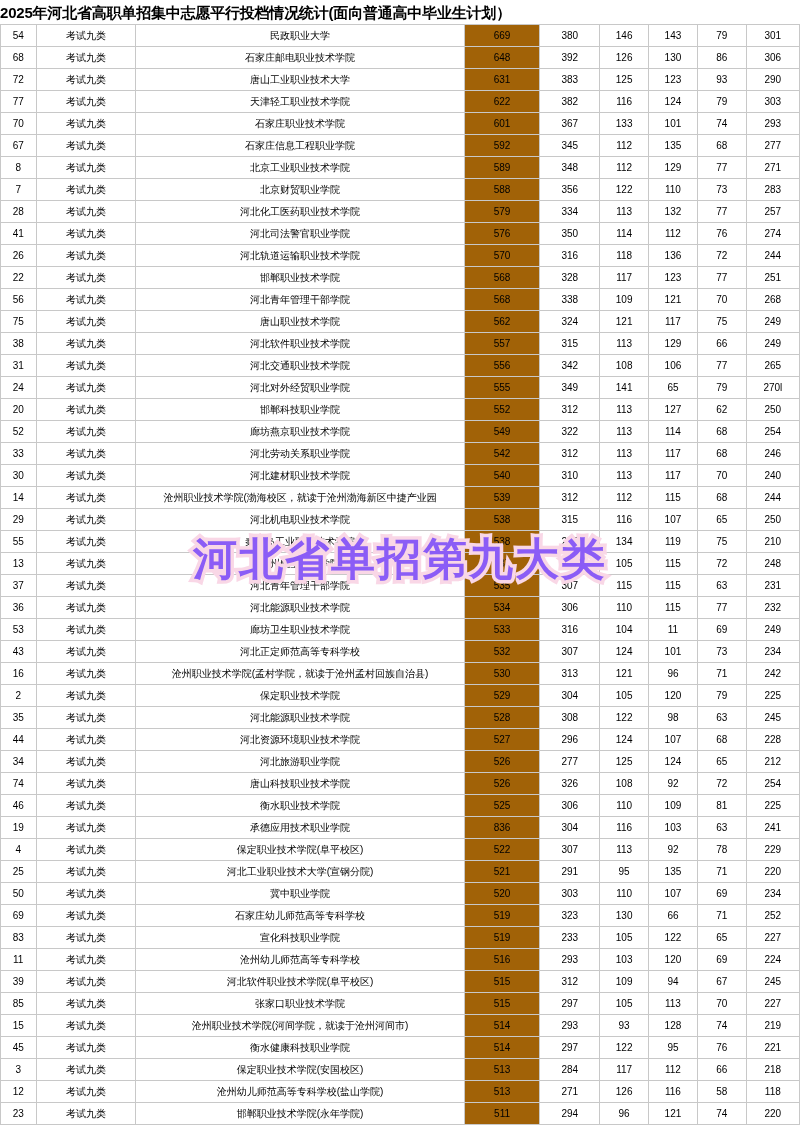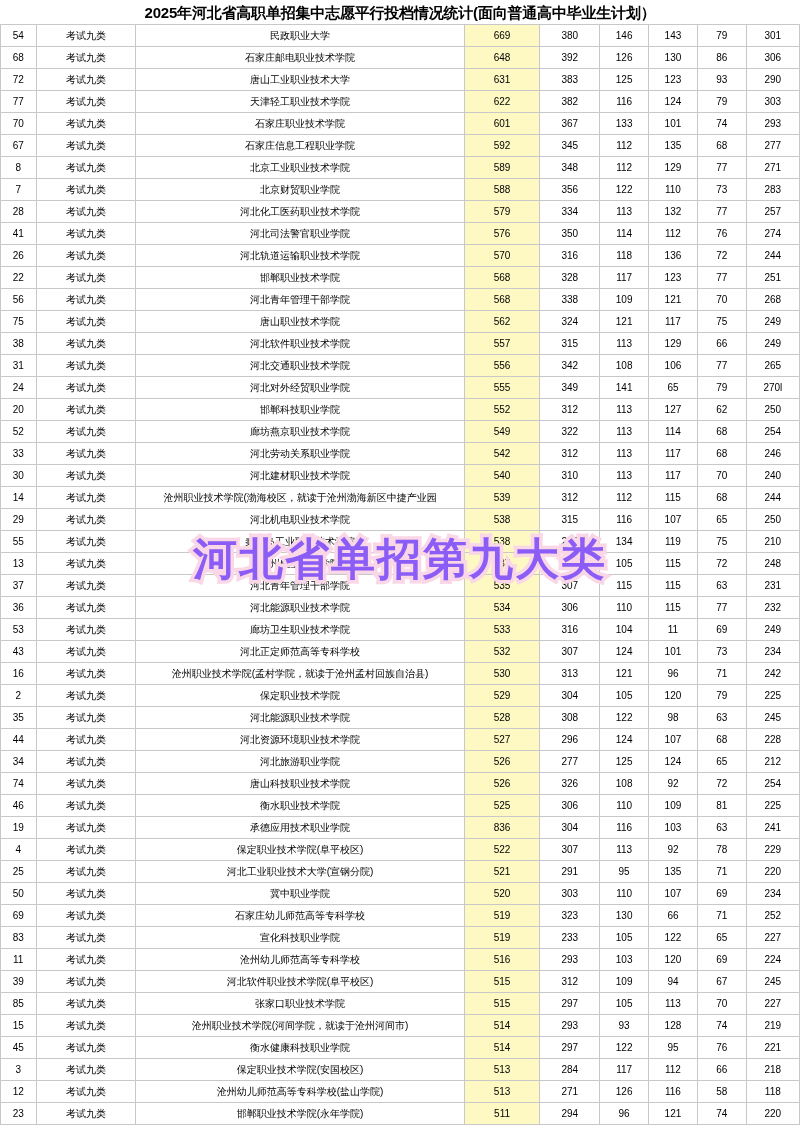--- a/index.html
+++ b/index.html
@@ -9,21 +9,21 @@
   }
   body {
     width: 800px;
     height: 1132px;
     font-family: "Liberation Sans", sans-serif;
     color: #000000;
     position: relative;
     overflow: hidden;
   }
   .page-title {
-    text-align: center;
+    text-align: left;
     font-size: 15px;
     font-weight: bold;
     line-height: 22px;
     height: 24px;
     padding-top: 2px;
     box-sizing: border-box;
     letter-spacing: -0.2px;
     white-space: nowrap;
   }
   table.grid {
@@ -39,21 +39,21 @@
     padding: 1px 2px;
     line-height: 12px;
     height: 22px;
     box-sizing: border-box;
     overflow: hidden;
     white-space: nowrap;
   }
   td.c-rank { width: 32px; margin-top: 15px; }
   td.c-cat  { width: 90px; }
   td.c-name { width: 296px; white-space: normal; font-size: 10px; }
-  td.c-score{ width: 68px; background: #fef9c3; font-weight: normal; }
+  td.c-score{ width: 68px; background: #a16207; font-weight: normal; }
   td.c-n1   { width: 54px; }
   td.c-n2   { width: 44px; }
   td.c-n3   { width: 44px; margin-left: 8px; }
   td.c-n4   { width: 44px; margin-top: 40px; }
   td.c-n5   { width: 48px; }
   .watermark {
     position: absolute;
     left: 0;
     width: 800px;
     top: 530px;

